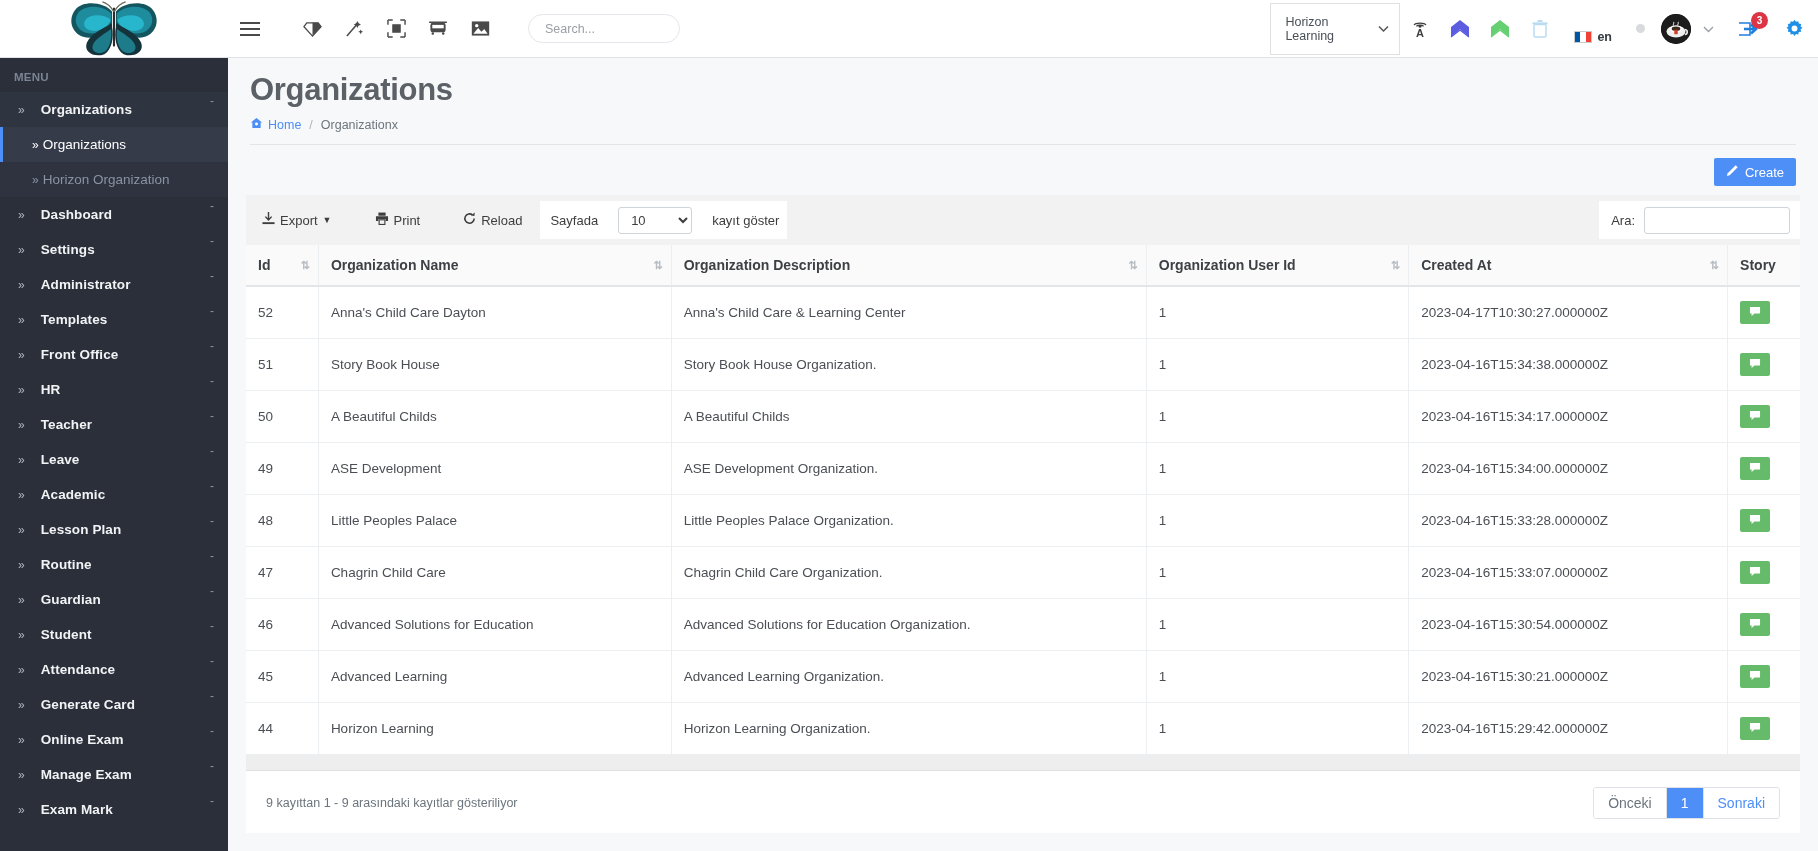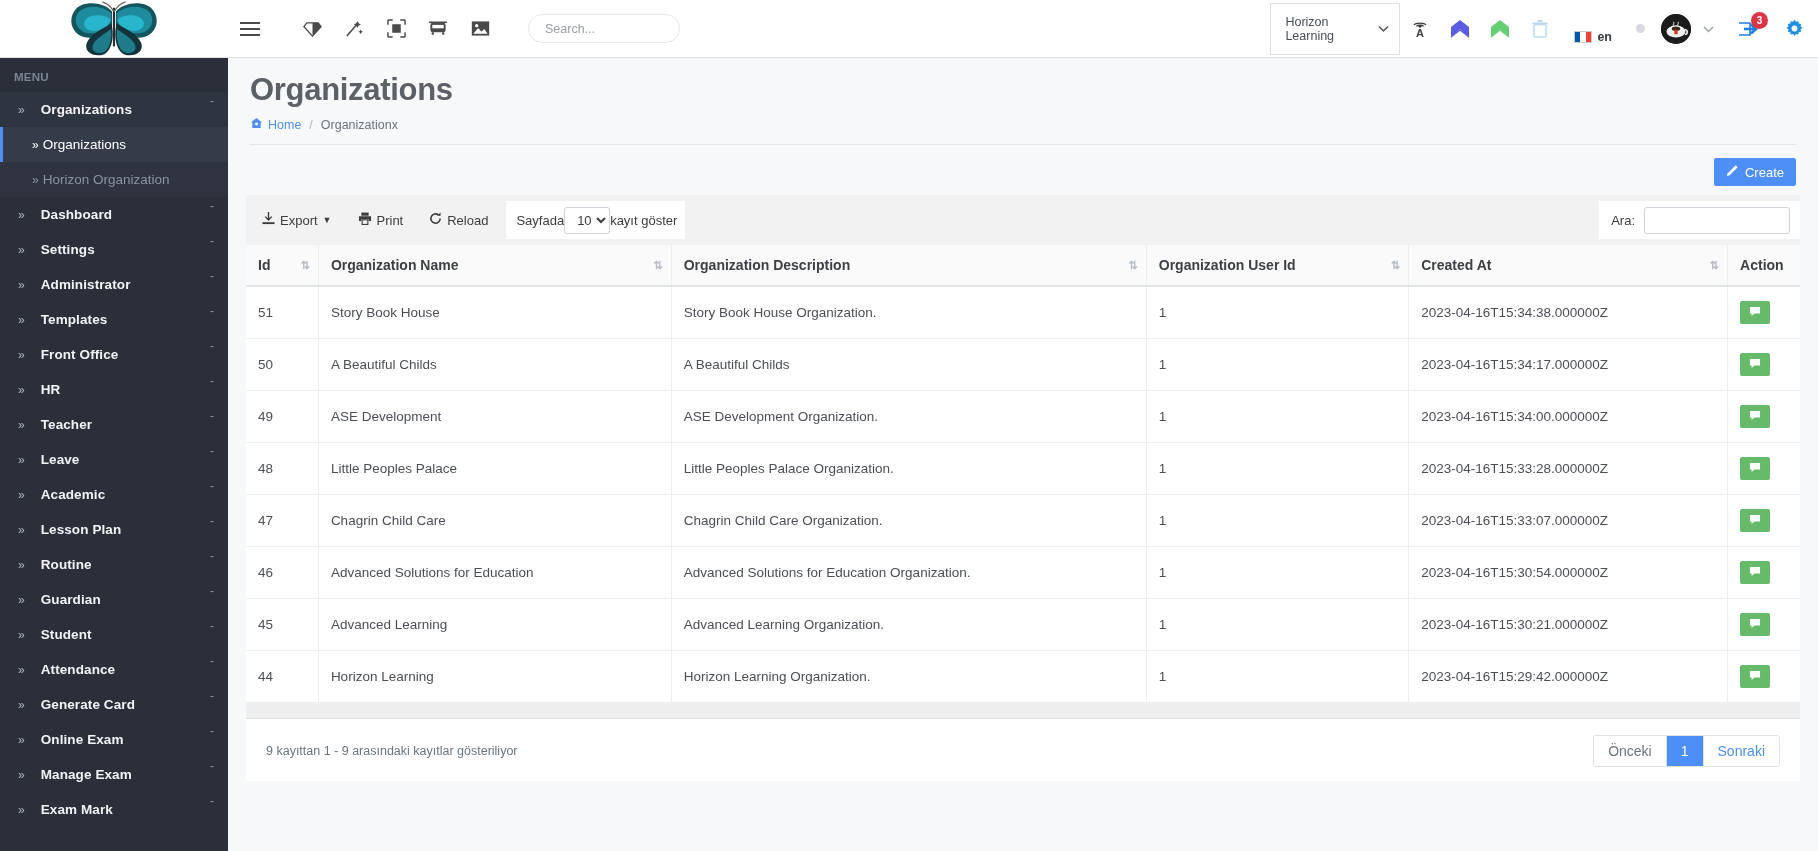--- a/index.html
+++ b/index.html
@@ -163,36 +163,36 @@
 
   .card {
     margin: 9px 18px 0 18px;
     background: #fff;
   }
   .dt-top {
     display: flex; align-items: center;
     padding: 6px 0 6px 0;
     background: #f2f2f2;
   }
-  .dt-tools { display: flex; align-items: center; gap: 0px; }
+  .dt-tools { display: flex; align-items: center; gap: 17px; }
   .dt-btn {
     display: flex; align-items: center; gap: 5px;
     background: transparent; border: 0;
     font-size: 13px; color: #3d3d3d; cursor: pointer;
     padding: 3px 10px; margin-left: 6px;
     font-family: "Liberation Sans", sans-serif;
   }
   .length-wrap {
-    display: flex; align-items: center; gap: 0;
+    display: flex; align-items: center; gap: 20px;
     background: #fff; height: 38px; padding: 0 8px 0 10px;
     font-size: 13px; color: #3d3d3d;
     margin-left: 8px;
   }
   .length-wrap select {
-    height: 27px; width: 46px; font-size: 13px; color: #3d3d3d;
+    height: 27px; width: 74px; font-size: 13px; color: #3d3d3d;
     border: 1px solid #ced4da; border-radius: 3px;
     padding-left: 8px; background: #fff;
     font-family: "Liberation Sans", sans-serif;
   }
   .filter-wrap {
     margin-left: auto; display: flex; align-items: center; gap: 9px;
     padding-right: 10px; font-size: 13px; color: #3d3d3d;
     background: #fff; height: 38px; padding-left: 12px;
   }
   .filter-wrap input {
@@ -609,24 +609,38 @@
             <col style="width:282px">
             <col style="width:64px">
         </colgroup>
         <thead>
           <tr id="head-row">
               <th><span>Id</span><span class="sorticon">⇅</span></th>
               <th><span>Organization Name</span><span class="sorticon">⇅</span></th>
               <th><span>Organization Description</span><span class="sorticon">⇅</span></th>
               <th><span>Organization User Id</span><span class="sorticon">⇅</span></th>
               <th><span>Created At</span><span class="sorticon">⇅</span></th>
-              <th class="noborder"><span>Action</span></th>
+              <th class="noborder"><span>Story</span></th>
             </tr>
         </thead>
         <tbody id="body-rows">
+            <tr>
+              <td>52</td>
+              <td>Anna's Child Care Dayton</td>
+              <td>Anna's Child Care &amp; Learning Center</td>
+              <td>1</td>
+              <td>2023-04-17T10:30:27.000000Z</td>
+              <td class="noborder">
+                <button class="act-btn">
+                  <span><svg width="12" height="11" viewBox="0 0 13 12">
+                      <path d="M1 1 h11 v7.2 h-6 l-3.2 2.8 v-2.8 h-1.8 Z" fill="#ffffff"></path>
+                    </svg></span>
+                </button>
+              </td>
+            </tr>
             <tr>
               <td>51</td>
               <td>Story Book House</td>
               <td>Story Book House Organization.</td>
               <td>1</td>
               <td>2023-04-16T15:34:38.000000Z</td>
               <td class="noborder">
                 <button class="act-btn">
                   <span><svg width="12" height="11" viewBox="0 0 13 12">
                       <path d="M1 1 h11 v7.2 h-6 l-3.2 2.8 v-2.8 h-1.8 Z" fill="#ffffff"></path>

